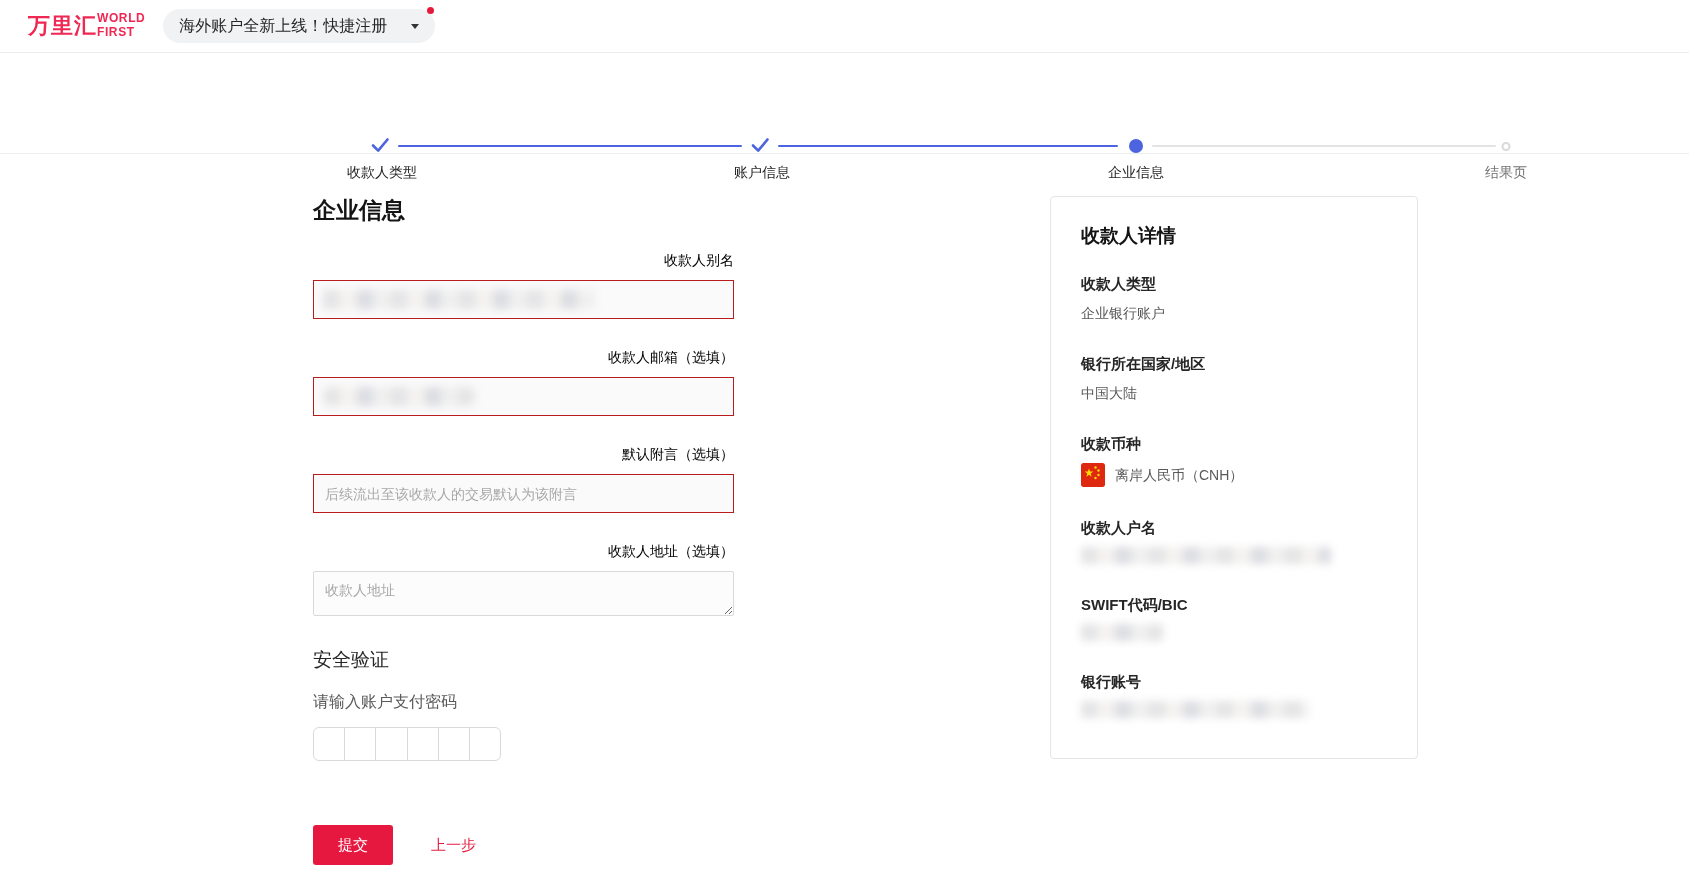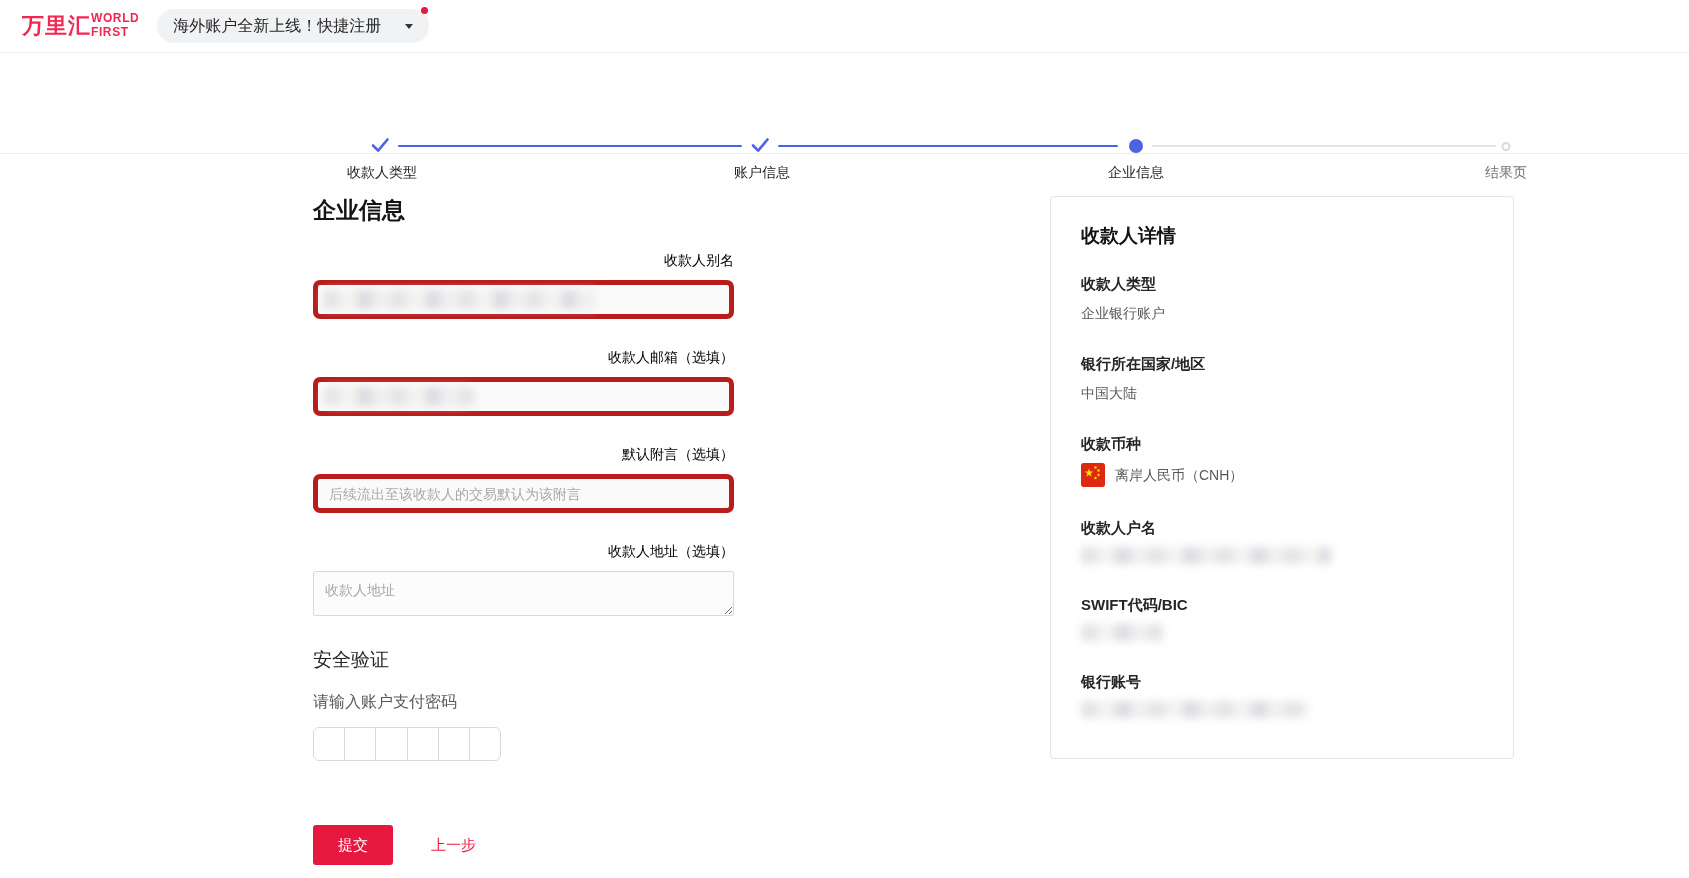--- a/index.html
+++ b/index.html
@@ -1,20 +1,20 @@
 <!DOCTYPE html>
 <html><head>
 <meta charset="utf-8">
 <style>
   * { box-sizing: border-box; margin: 0; padding: 0; }
   html,body { width:1689px; height:878px; background:#fff; overflow:hidden;
     font-family:"Liberation Sans","DejaVu Sans",sans-serif; color:#262626; }
 
   
-  .header { height:53px; border-bottom:1px solid #ededed; display:flex; align-items:center; padding-left:22px; }
+  .header { height:53px; border-bottom:1px solid #ededed; display:flex; align-items:center; padding-left:28px; }
   .logo { display:flex; align-items:center; cursor:pointer; }
   .logo-cn { font-size:22px; font-weight:700; color:#f0275293; color:#f02752; letter-spacing:1px; }
   .logo-en { font-size:12px; font-weight:700; color:#f02752; line-height:1.15; letter-spacing:0.6px; }
   .promo-pill { position:relative; margin-left:18px; height:34px; background:#f1f2f4; border-radius:17px;
     display:flex; align-items:center; gap:24px; padding:0 16px; font-size:16px; color:#262626; cursor:pointer; }
   .promo-dot { position:absolute; top:-2px; right:1px; width:7px; height:7px; border-radius:50%; background:#e7183d; }
   .caret-down { width:0; height:0; border-left:4px solid transparent; border-right:4px solid transparent; border-top:5px solid #333; }
 
   
   .stepper { position:relative; height:101px; border-bottom:1px solid #ededed; }
@@ -27,21 +27,21 @@
   .step-circle { top:89px; width:9px; height:9px; border-radius:50%; background:#fff; border:2px solid #d9d9d9; }
   .step-label { position:absolute; top:111px; transform:translateX(-50%); font-size:14px; color:#262626; white-space:nowrap; }
   .step-label.pending { color:#737373; }
 
   
   .form-col { position:absolute; left:313px; top:196px; width:421px; }
   .form-title { font-size:23px; line-height:28px; font-weight:700; color:#141414; margin-bottom:26px; }
   .field { margin-bottom:28px; }
   .field-label { font-size:14px; line-height:20px; color:#000000; margin-bottom:10px;text-align:right; }
   .text-input { position:relative; width:421px; height:39px; }
-  .text-input input { width:100%; height:100%; border:5px solid #b91c1c; border-radius:7px; background:#fafafa;
+  .text-input input { width:100%; height:100%; border:1px solid #b91c1c; border-radius:0; background:#fafafa;
     padding:0 11px; font-size:14px; color:#262626; outline:none; font-family:inherit; }
   .text-input input::placeholder, textarea::placeholder { color:#a8a8a8; }
   textarea.addr { width:421px; height:45px; border:1px solid #d9d9d9; border-radius:2px; background:#fcfcfc;
     padding:10px 11px; font-size:14px; color:#262626; outline:none; resize:both; font-family:inherit; }
 
   .redact { filter:blur(4px); border-radius:3px;
     background:repeating-linear-gradient(90deg,#e4e4e6 0 16px,#f4f2f0 16px 34px,#dcdde2 34px 50px,#efefef 50px 68px); }
   .redact-in-input { position:absolute; left:10px; top:10px; height:19px; }
 
   .sec-title { font-size:19px; line-height:24px; font-weight:400; color:#262626; margin-top:26px; }
@@ -49,21 +49,21 @@
   .pin-row { margin-top:15px; width:188px; height:34px; border:1px solid #d9d9d9; border-radius:6px; display:flex; background:#fff; }
   .pin-cell { flex:1; border-right:1px solid #d9d9d9; cursor:text; }
   .pin-cell:last-child { border-right:none; }
 
   .actions { margin-top:64px; display:flex; align-items:center; }
   .submit-btn { width:80px; height:40px; background:#e6183f; color:#fff; font-size:15px; border:none; border-radius:3px;
     cursor:pointer; font-family:inherit; }
   .back-link { margin-left:38px; font-size:15px; color:#e6183f; text-decoration:none; cursor:pointer; }
 
   
-  .card { position:absolute; left:1050px; top:196px; width:464px; background:#fff; border:1px solid #e5e5e5;
+  .card { position:absolute; left:1050px; top:196px; width:368px; background:#fff; border:1px solid #e5e5e5;
     border-radius:4px; padding:26px 30px 40px; }
   .card-title { font-size:19px; line-height:26px; font-weight:700; color:#141414; margin-bottom:24px; }
   .card-item { margin-bottom:30px; }
   .card-item:last-child { margin-bottom:0; }
   .card-label { font-size:15px; line-height:21px; font-weight:700; color:#262626; margin-bottom:9px; }
   .card-value { font-size:14px; line-height:20px; color:#595959; }
   .value-row { display:flex; align-items:center; gap:10px;text-align:right; }
   .flag { width:24px; height:24px; border-radius:2px; overflow:hidden; flex:0 0 auto; }
 </style>
 </head>

